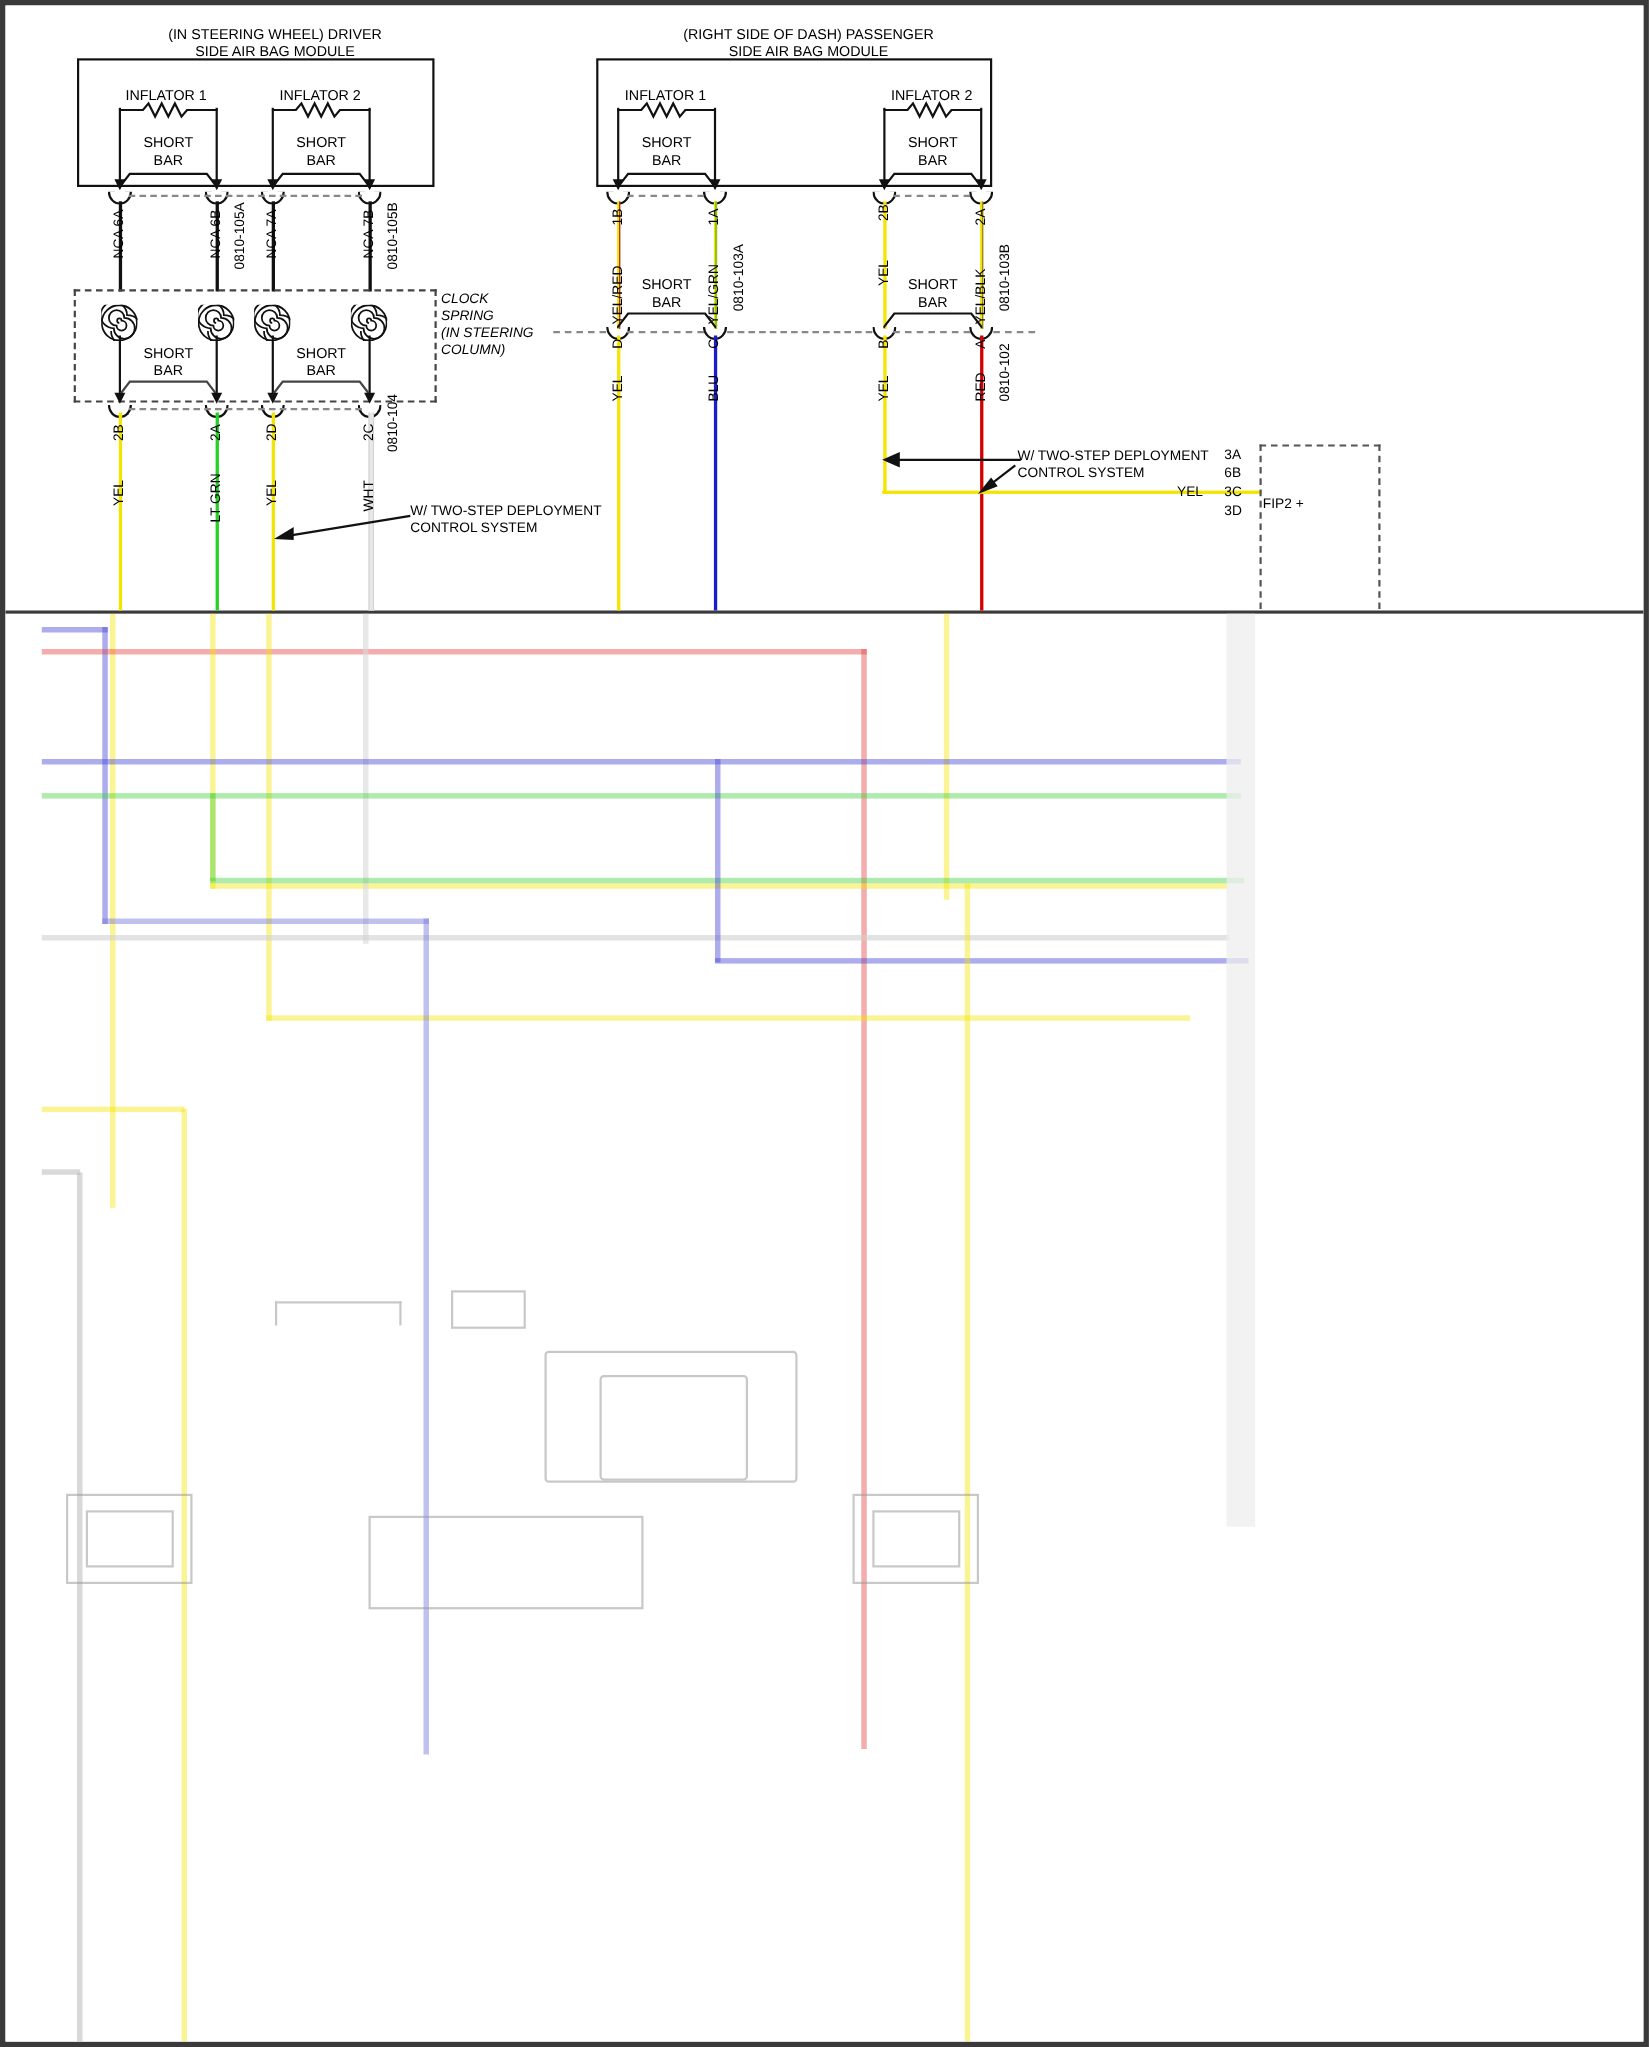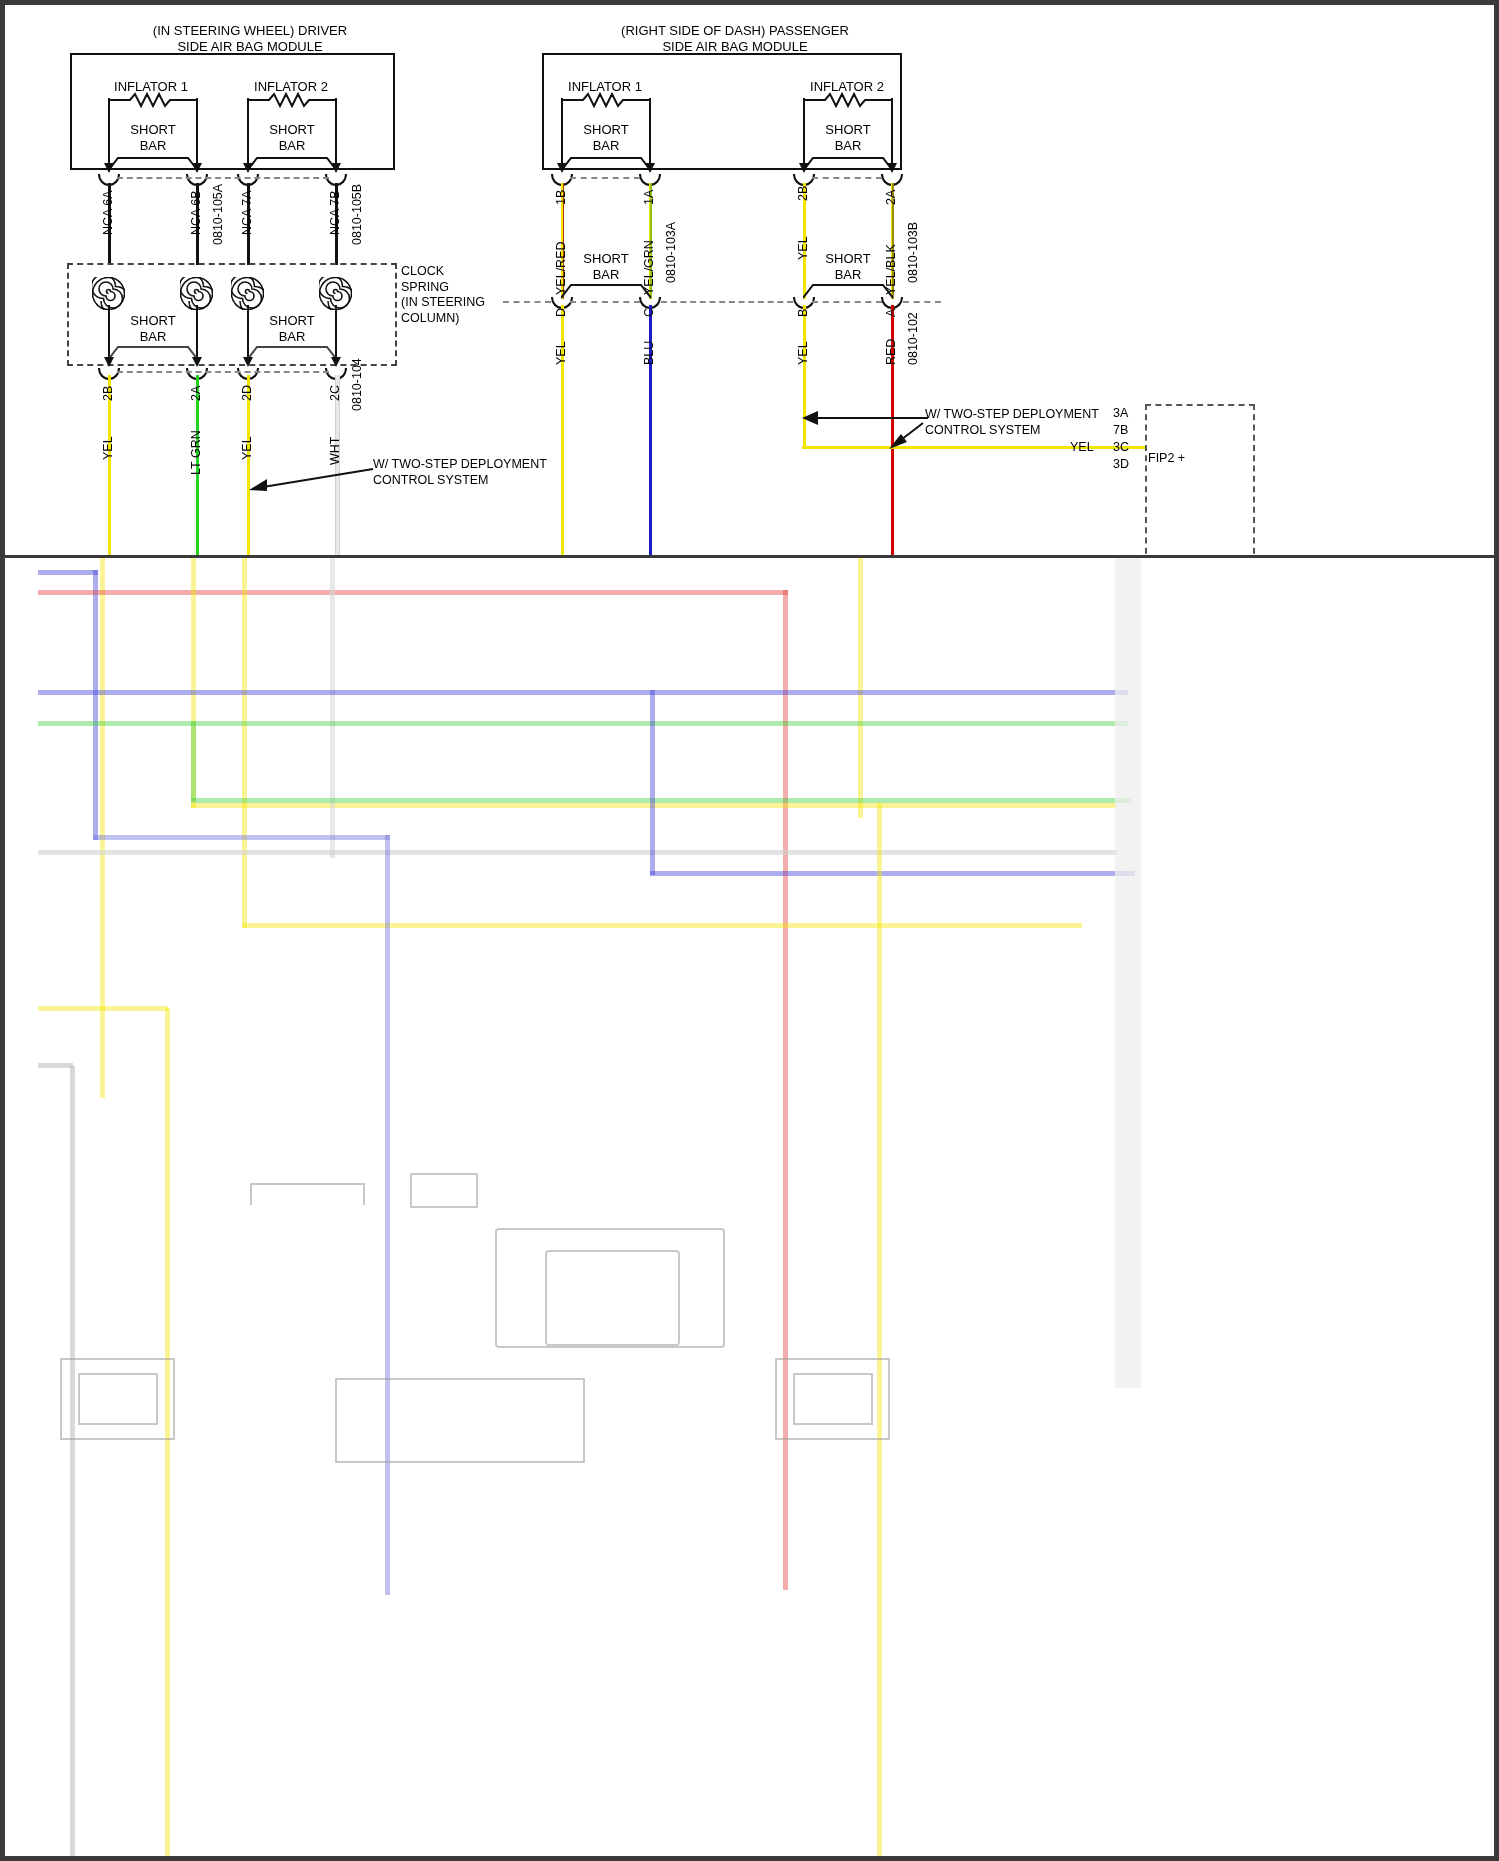--- a/index.html
+++ b/index.html
@@ -103,21 +103,21 @@
     <div class="wire" style="left:329.5px;top:178px;height:82px;background:#111;"></div>
 
     <div class="vlbl" style="left:96px;top:230px;">NCA  6A</div>
     <div class="vlbl" style="left:184px;top:230px;">NCA  6B</div>
     <div class="vlbl" style="left:206px;top:240px;">0810-105A</div>
     <div class="vlbl" style="left:235px;top:230px;">NCA  7A</div>
     <div class="vlbl" style="left:323px;top:230px;">NCA  7B</div>
     <div class="vlbl" style="left:345px;top:240px;">0810-105B</div>
 
     <div class="dbox" style="left:62px;top:258px;width:330px;height:103px;"></div>
-    <div class="lbl" style="left:396px;top:259px;width:110px;font-size:12.5px;">CLOCK
+    <div class="lbl" style="left:396px;top:259px;width:110px;font-size:12.5px;font-style:italic;">CLOCK
 SPRING
 (IN STEERING
 COLUMN)</div>
 
     <svg class="coil" style="left:87px;top:272px;" width="33" height="33" viewBox="0 0 33 33">
       <path d="M16.5 16.5 a2 2 0 1 1 2-2 a4.5 4.5 0 1 1 -4.5 4.5 a7 7 0 1 1 7 -7 a9.5 9.5 0 1 1 -9.5 9.5 a12 12 0 1 1 12 -12 a14.5 14.5 0 1 1 -14.5 14.5" fill="none" stroke="#111" stroke-width="1.6"></path>
       <circle cx="16.5" cy="16.5" r="16" fill="none" stroke="#111" stroke-width="1.6"></circle>
     </svg>
     <svg class="coil" style="left:175px;top:272px;" width="33" height="33" viewBox="0 0 33 33">
       <path d="M16.5 16.5 a2 2 0 1 1 2-2 a4.5 4.5 0 1 1 -4.5 4.5 a7 7 0 1 1 7 -7 a9.5 9.5 0 1 1 -9.5 9.5 a12 12 0 1 1 12 -12 a14.5 14.5 0 1 1 -14.5 14.5" fill="none" stroke="#111" stroke-width="1.6"></path>
@@ -285,21 +285,21 @@
       <line x1="128" y1="8" x2="14" y2="8" stroke="#111" stroke-width="2"></line>
       <polygon points="2,8 18,1 18,15" fill="#111"></polygon>
     </svg>
     <svg style="position:absolute;left:880px;top:414px;" width="40" height="32" viewBox="0 0 40 32">
       <line x1="38" y1="4" x2="12" y2="24" stroke="#111" stroke-width="2"></line>
       <polygon points="4,30 16,15 22,23" fill="#111"></polygon>
     </svg>
 
     <div class="dbox" style="left:1140px;top:399px;width:110px;height:160px;border-color:#555;"></div>
     <div class="lbl" style="left:1108px;top:401px;font-size:12.5px;">3A</div>
-    <div class="lbl" style="left:1108px;top:418px;font-size:12.5px;">7B</div>
+    <div class="lbl" style="left:1108px;top:418px;font-size:12.5px;">6B</div>
     <div class="lbl" style="left:1108px;top:435px;font-size:12.5px;">3C</div>
     <div class="lbl" style="left:1108px;top:452px;font-size:12.5px;">3D</div>
     <div class="lbl" style="left:1143px;top:446px;font-size:12.5px;">FIP2 +</div>
     <div class="lbl" style="left:1065px;top:435px;font-size:12.5px;">YEL</div>
 
   </div>
 
   <div id="bottom-panel">
 
     <div class="fwire" style="left:95px;top:0px;width:5px;height:540px;background:#f2e500;opacity:.42;"></div>

